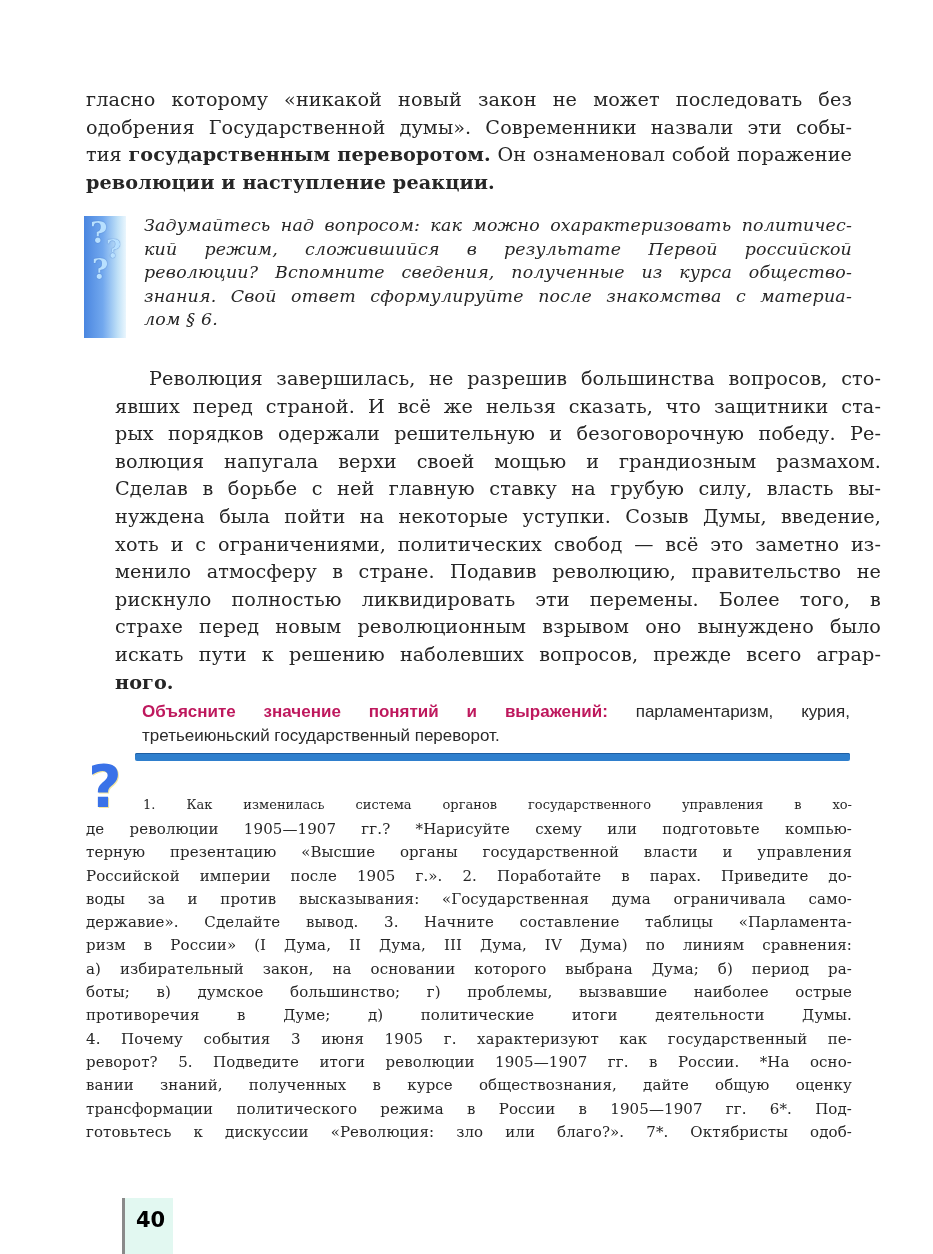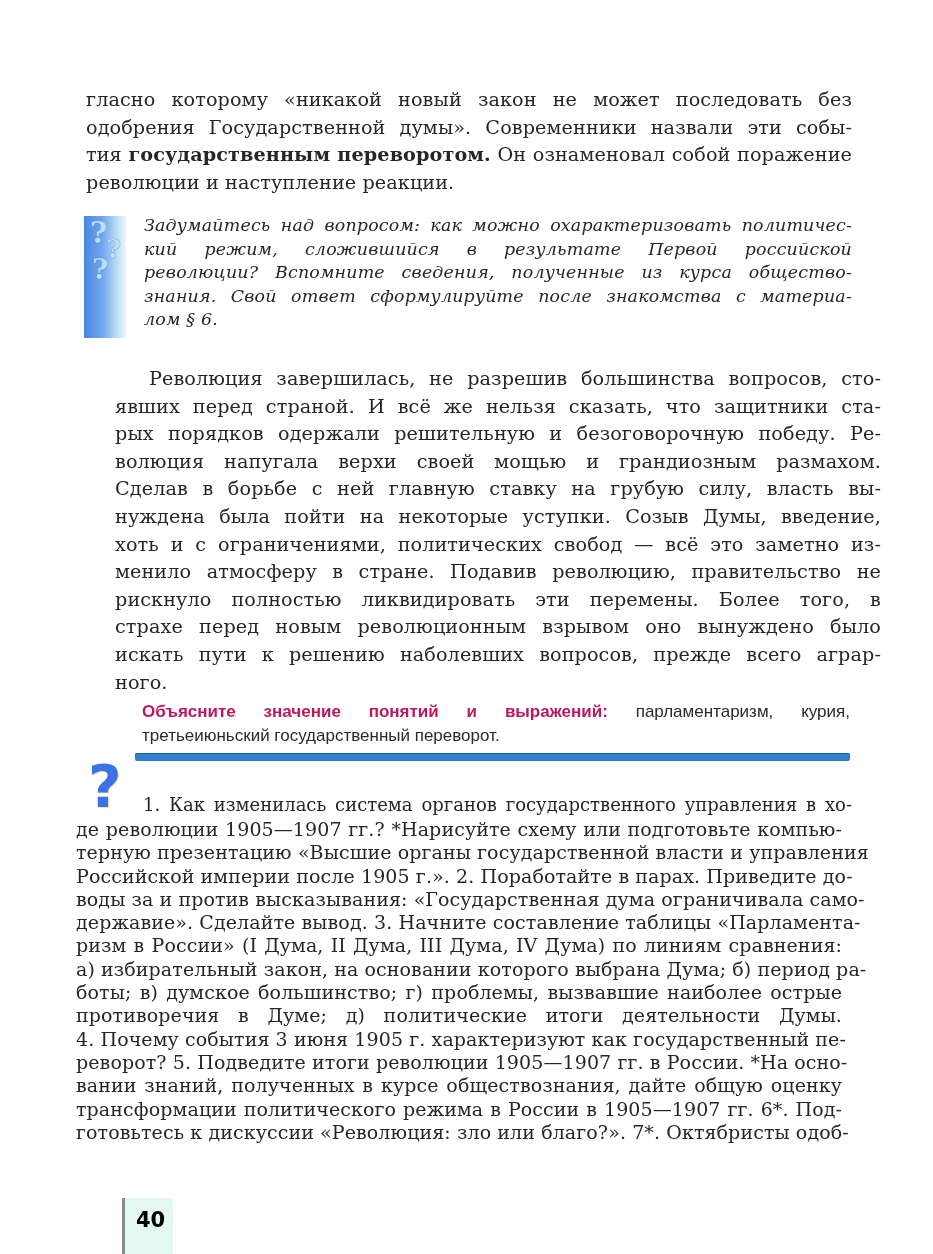--- a/index.html
+++ b/index.html
@@ -6,21 +6,21 @@
     body {
       width: 933px; height: 1254px; background: #ffffff; position: relative; overflow: hidden;
       font-family: "DejaVu Serif", "Liberation Serif", serif; color: #262626;
     }
     .para {
       position: absolute; left: 86px; width: 766px;
       font-size: 19.2px; line-height: 27.6px; text-align: justify;
       letter-spacing: 0.1px;
     }
     .para .line { display: block; text-align: justify; text-align-last: justify; white-space: nowrap; }
-    .para .line.last { text-align-last: left; }
+    .para .line.last { text-align-last: left; font-weight: bold; }
     .line > span { }
     .b { font-weight: bold; }
 
     
     .think-bar {
       position: absolute; left: 84px; top: 216px; width: 42px; height: 122px;
       background: linear-gradient(to right, #4a86e0 0%, #72a8ee 45%, #bfe0f7 80%, #eaf6fd 100%);
     }
     .think-q {
       position: absolute; color: #b8e0ff; font-family: "DejaVu Serif", serif; font-weight: bold;
@@ -44,25 +44,25 @@
     .rule {
       position: absolute; left: 135px; top: 753px; width: 715px; height: 8px;
       background: #2f7fcd; border-radius: 2px; box-shadow: 0 1px 0 #1d5ea3 inset;
     }
     .big-q {
       position: absolute; left: 88px; top: 758px; width: 40px; height: 58px;
       font-family: "DejaVu Sans", sans-serif; font-weight: bold; font-size: 58px; line-height: 58px;
       color: #3a72e8; text-shadow: 1px 1px 0 #f3e6a0;
     }
     .q-block {
-      position: absolute; left: 76px; top: 818px; width: 766px;
-      font-size: 19px; line-height: 23.3px; letter-spacing: 0.1px;
+      position: absolute; left: 86px; top: 818px; width: 766px;
+      font-size: 15px; line-height: 23.3px; letter-spacing: 0.1px;
     }
     .q-block .line { display: block; text-align: justify; text-align-last: justify; white-space: nowrap; }
-    .q-first { position: absolute; left: 143px; top: 793px; width: 709px; font-size: 18px; line-height: 23.3px; }
+    .q-first { position: absolute; left: 143px; top: 793px; width: 709px; font-size: 13px; line-height: 23.3px; }
     .q-first .line { display: block; text-align: justify; text-align-last: justify; white-space: nowrap; }
 
     
     .page-tab {
       position: absolute; left: 122px; top: 1198px; width: 48px; height: 56px;
       background: #e2f8f1; border-left: 3px solid #8a8a8a;
     }
     .page-num {
       position: absolute; left: 136px; top: 1208px;
       font-family: "DejaVu Sans", sans-serif; font-weight: bold; font-size: 21px; color: #000000;

